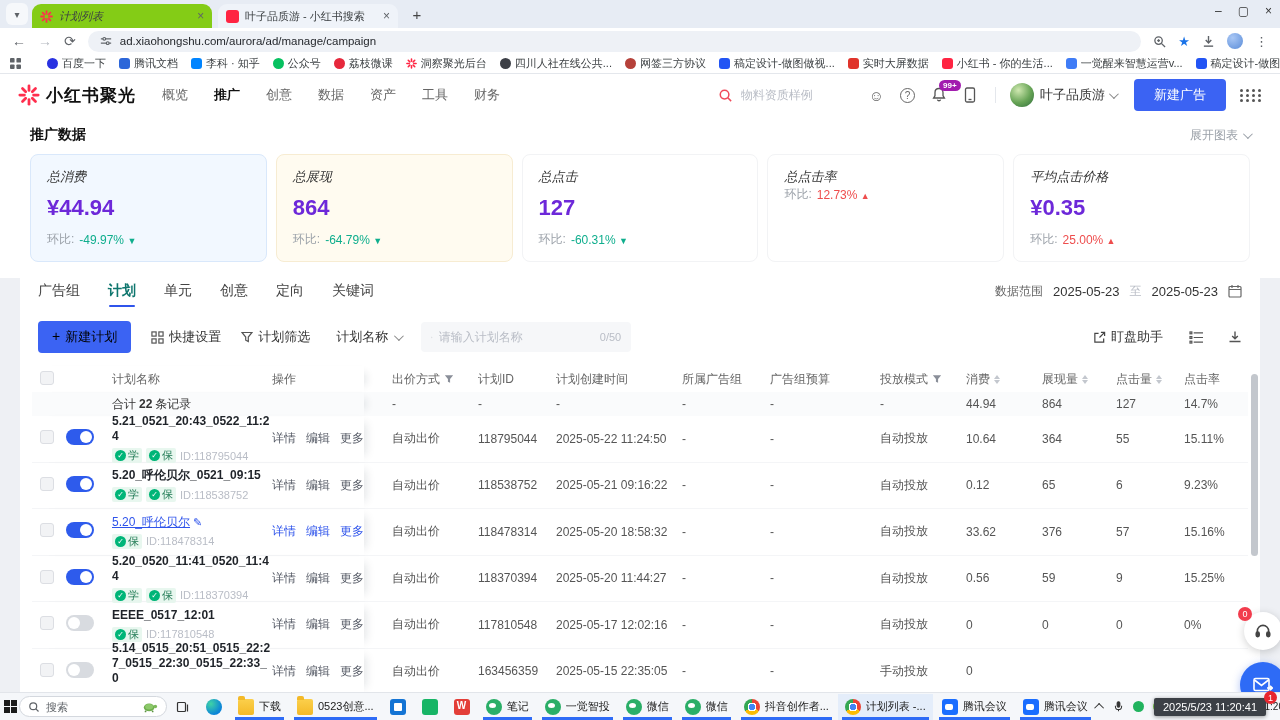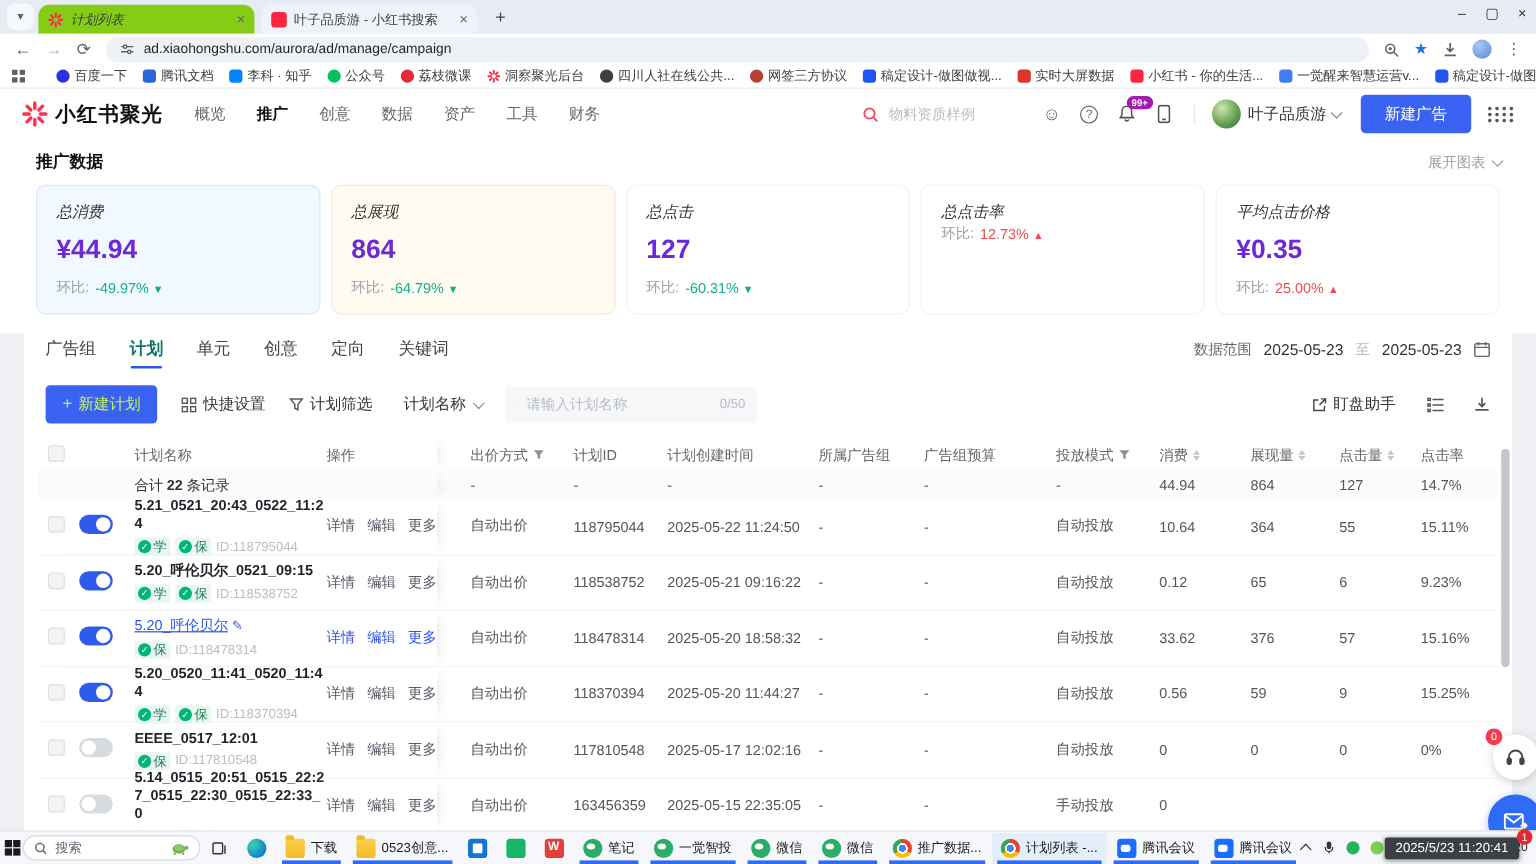--- a/index.html
+++ b/index.html
@@ -73,21 +73,21 @@
   .ptabs{height:46px;display:flex;align-items:center;gap:28px;font-size:14px;color:#444;padding:0 6px;}
   .ptab{position:relative;padding:13px 0;}
   .ptab.on{color:#0f766e;font-weight:bold;}
   .ptab.on::after{content:"";position:absolute;left:50%;transform:translateX(-50%);bottom:6px;width:26px;height:2.5px;background:#2f54eb;border-radius:2px;}
   .pspace{flex:1;}
   .daterange{display:flex;align-items:center;gap:10px;font-size:12px;}
   .dr-label{color:#666;}
   .dr-date{color:#333;font-size:13px;}
   .dr-to{color:#b9bdc6;}
   .ptools{height:46px;display:flex;align-items:center;gap:20px;padding:0 6px;font-size:13px;color:#333;}
-  .btn-new{background:#3b63f3;color:#bef264;border:none;border-radius:4px;padding:7px 14px;font-size:13px;display:flex;align-items:flex-start;gap:5px;}
+  .btn-new{background:#3b63f3;color:#000000;border:none;border-radius:4px;padding:7px 14px;font-size:13px;display:flex;align-items:flex-start;gap:5px;}
   .btn-new .plus::before{content:"+";font-size:14px;}
   .tool{display:flex;align-items:center;gap:5px;color:#333;}
   .tool svg{color:#555;}
   .nmselect{display:flex;align-items:center;gap:6px;font-size:13px;color:#333;margin-left:6px;}
   .psearch{display:flex;align-items:center;gap:6px;background:#f6f7f9;border-radius:4px;height:30px;padding:0 10px;width:210px;}
   .psearch input{border:none;outline:none;background:transparent;font-size:12px;flex:1;color:#333;}
   .psearch input::placeholder{color:#b9bdc6;}
   .counter{color:#b9bdc6;font-size:11px;}
   .assist{display:flex;align-items:center;gap:5px;color:#333;}
 
@@ -889,21 +889,21 @@
     <div class="tb-item run">
         <span class="tico ico-wechat"></span>
         <span class="lbl">微信</span>
       </div>
     <div class="tb-item run">
         <span class="tico ico-wechat"></span>
         <span class="lbl">微信</span>
       </div>
     <div class="tb-item run">
         <span class="tico ico-chrome"></span>
-        <span class="lbl">推广数据...</span>
+        <span class="lbl">抖音创作者...</span>
       </div>
     <div class="tb-item run active">
         <span class="tico ico-chrome"></span>
         <span class="lbl">计划列表 -...</span>
       </div>
     <div class="tb-item run">
         <span class="tico ico-meet"></span>
         <span class="lbl">腾讯会议</span>
       </div>
     <div class="tb-item run">

